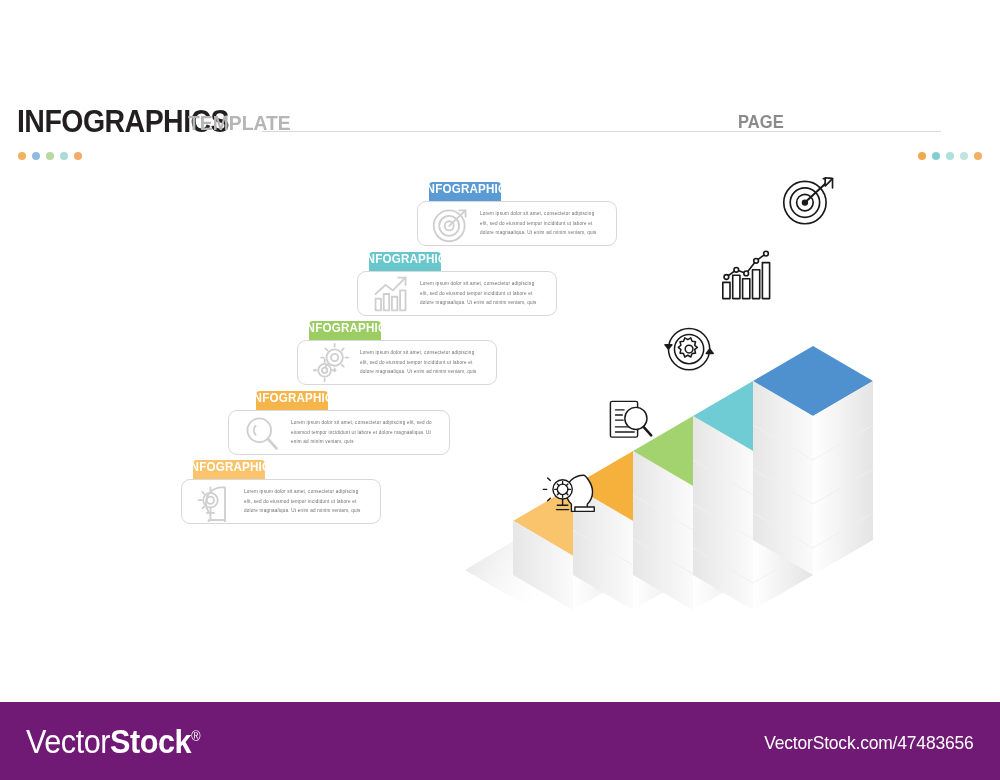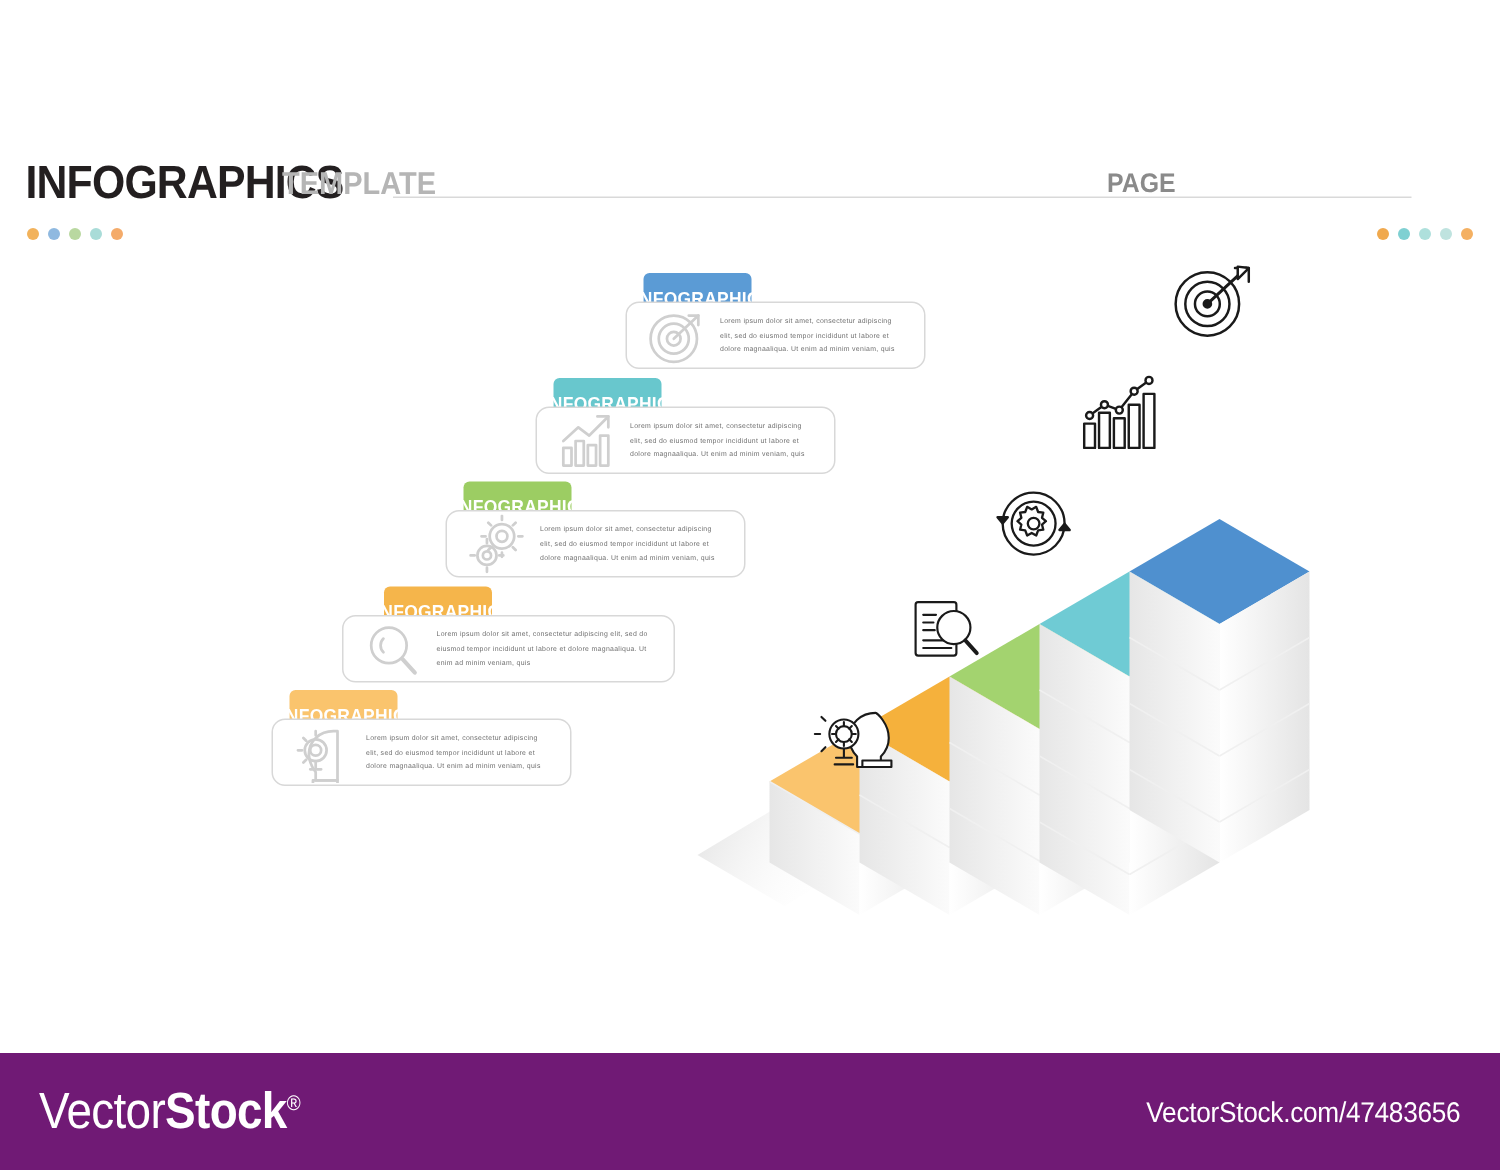--- a/index.html
+++ b/index.html
@@ -41,21 +41,21 @@
   .dots.left{left:18px;top:152px;}
   .dots.right{right:18px;top:152px;}
   .dot{width:8px;height:8px;border-radius:50%;}
 
   
   .panels{position:absolute;left:0;top:0;width:1000px;height:780px;}
   .panel{position:absolute;}
   .tab{
     position:absolute;top:0;left:0;
     height:24px;border-radius:4px 4px 4px 0;
-    display:flex;align-items:flex-end;justify-content:center;
+    display:flex;align-items:flex-start;justify-content:center;
     padding:0 10px;
     box-sizing:border-box;
   }
   .tab-label{
     font-size:12.5px;font-weight:bold;color:#ffffff;
     letter-spacing:0.2px;
     transform:scaleX(.93);transform-origin:center;
     white-space:nowrap;
   }
   .card{

